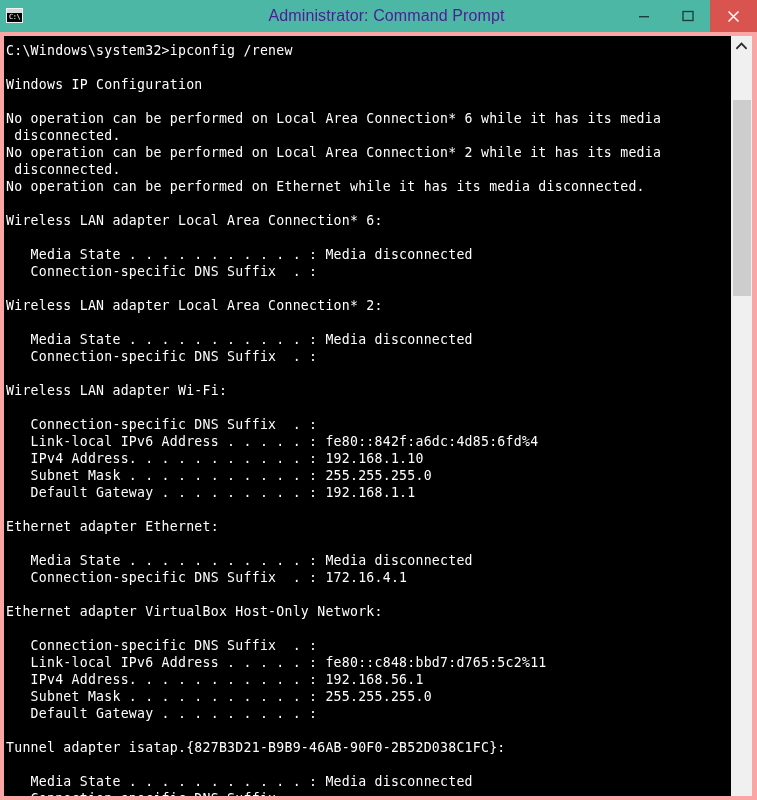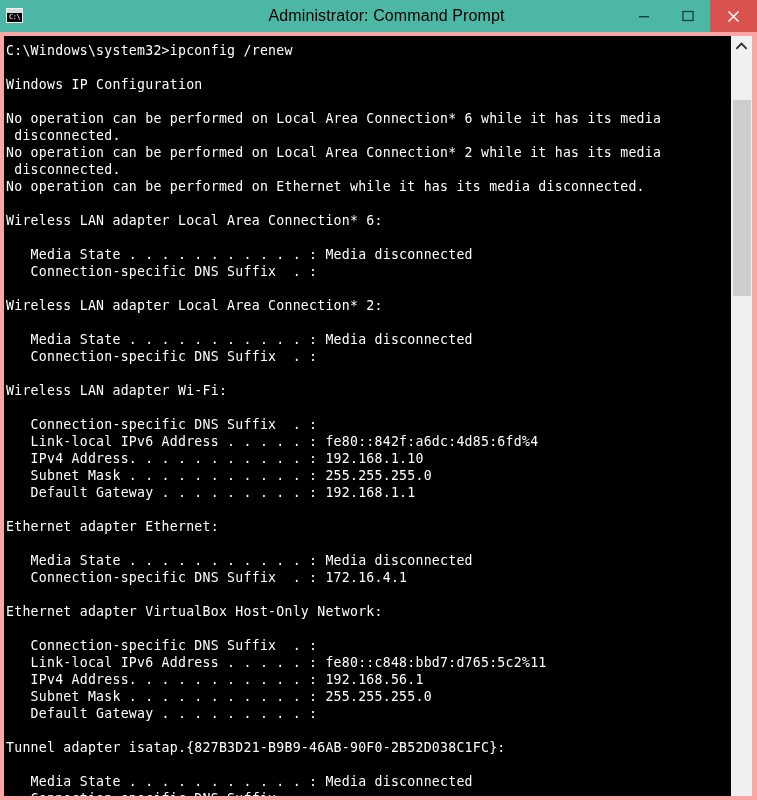--- a/index.html
+++ b/index.html
@@ -57,21 +57,21 @@
     color: #ffffff;
     font-family: "DejaVu Sans Mono", monospace;
     font-size: 7px;
     line-height: 9px;
     letter-spacing: -0.5px;
   }
   #title-text {
     width: 100%;
     text-align: center;
     font-size: 16px;
-    color: #000000;
+    color: #4c1d95;
     letter-spacing: 0.1px;
     pointer-events: none;
     padding-left: 16px;
   }
 
   
   #win-controls {
     position: absolute;
     top: 0;
     right: 0;

